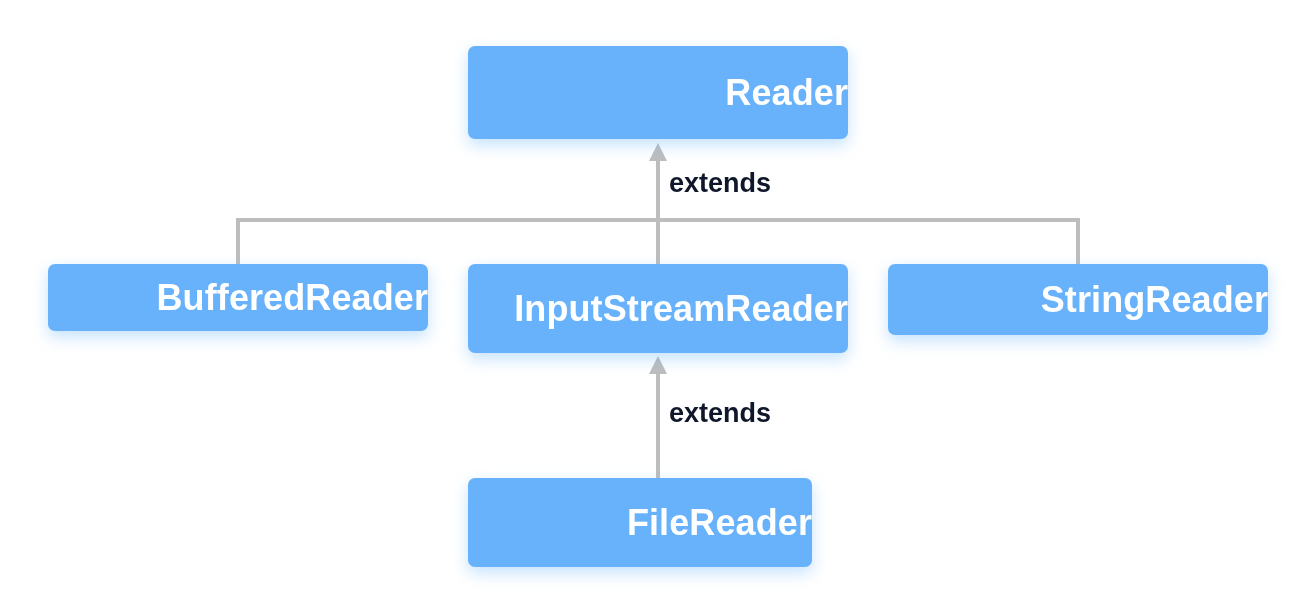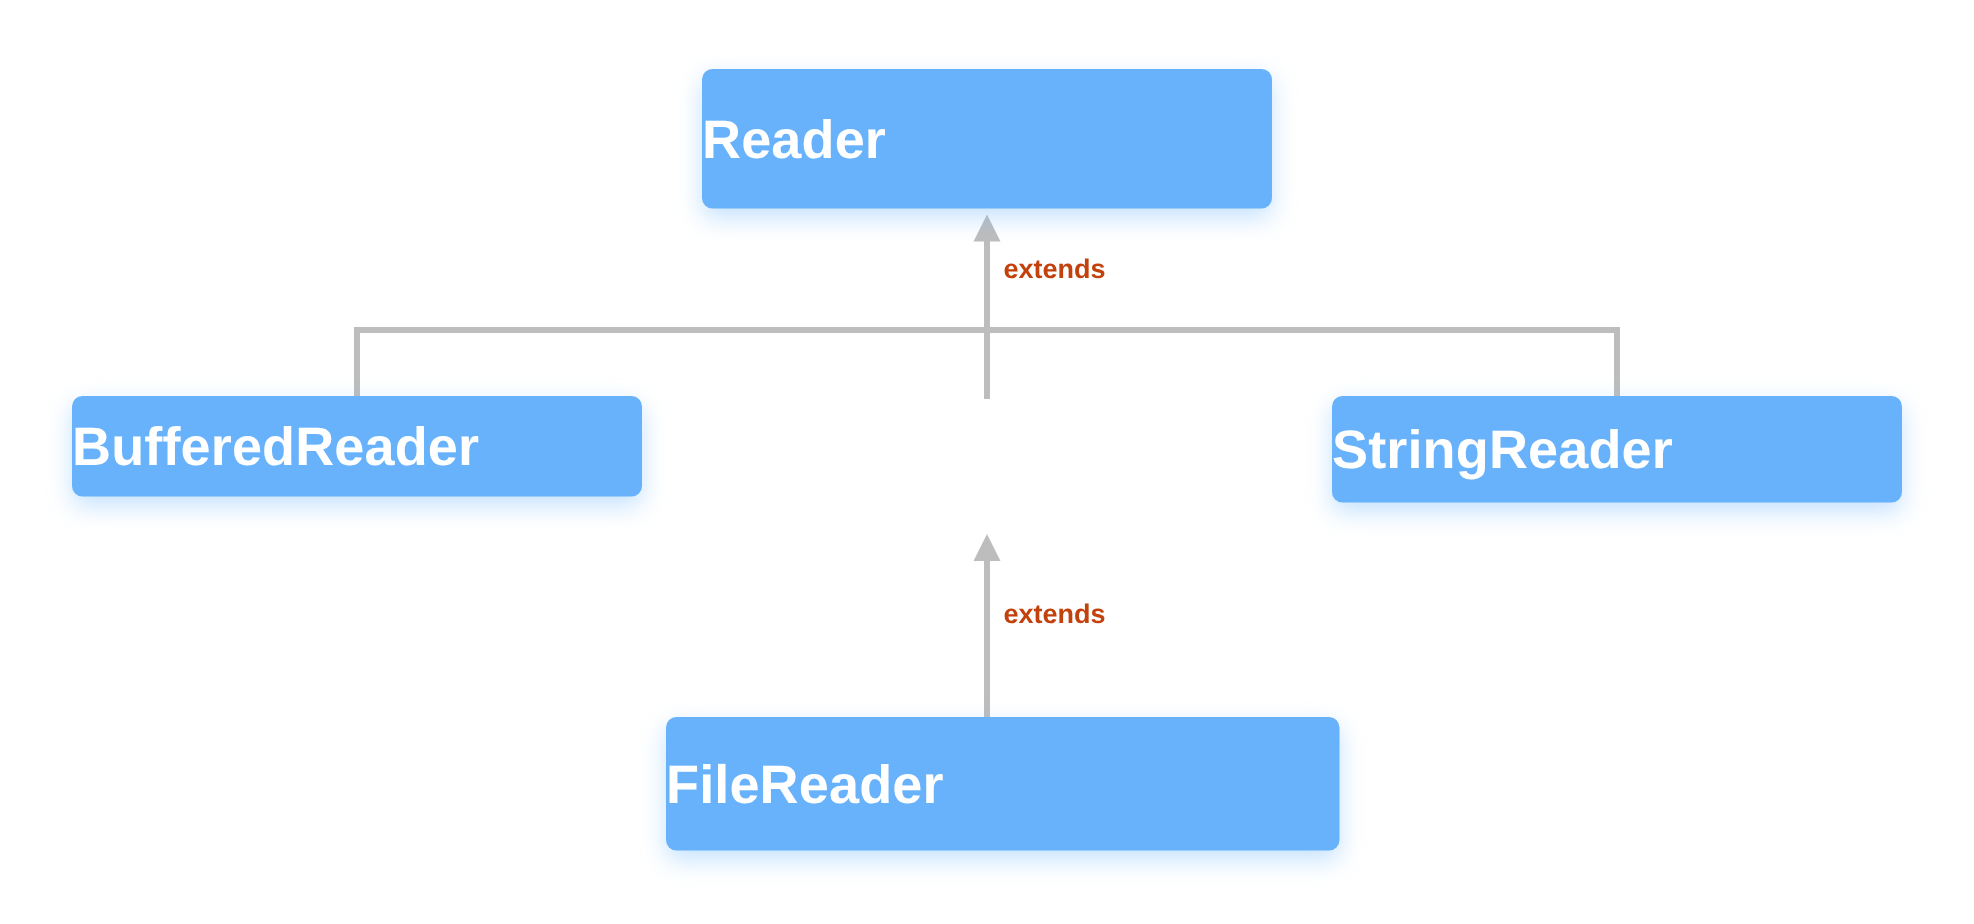--- a/index.html
+++ b/index.html
@@ -31,41 +31,41 @@
     z-index: 1;
   }
 
   
   .node {
     position: absolute;
     z-index: 2;
     box-sizing: border-box;
     display: flex;
     align-items: center;
-    justify-content: flex-start;
+    justify-content: flex-end;
     border-radius: 7px;
     background: #67b2fb;
     box-shadow: 0 6px 16px rgba(103, 178, 251, 0.38);
   }
   .node-label {
     color: #ffffff;
     font-size: 36px;
     font-weight: bold;
     line-height: 1;
     letter-spacing: 0.1px;
     white-space: nowrap;
     text-align: center;
   }
 
   
   .edge-label {
     position: absolute;
     z-index: 3;
-    color: #c2410c;
-    font-size: 18px;
+    color: #0f172a;
+    font-size: 27px;
     font-weight: bold;
     line-height: 1;
     white-space: nowrap;
   }
 </style>
 </head>
 <body>
 
 <div id="diagram">
 
@@ -89,26 +89,29 @@
   </svg>
 
   <div class="node" style="left:468px; top:46px; width:380px; height:93px;">
     <span class="node-label">Reader</span>
   </div>
 
   <div class="node" style="left:48px; top:264px; width:380px; height:67px;">
     <span class="node-label">BufferedReader</span>
   </div>
 
+  <div class="node" style="left:468px; top:264px; width:380px; height:89px;">
+    <span class="node-label">InputStreamReader</span>
+  </div>
 
   <div class="node" style="left:888px; top:264px; width:380px; height:71px;">
     <span class="node-label">StringReader</span>
   </div>
 
-  <div class="node" style="left:444px; top:478px; width:449px; height:89px;">
+  <div class="node" style="left:468px; top:478px; width:344px; height:89px;">
     <span class="node-label">FileReader</span>
   </div>
 
   <div class="edge-label" style="left:669px; top:170px;">extends</div>
 
   <div class="edge-label" style="left:669px; top:400px;">extends</div>
 
 </div>
 
 </body></html>

